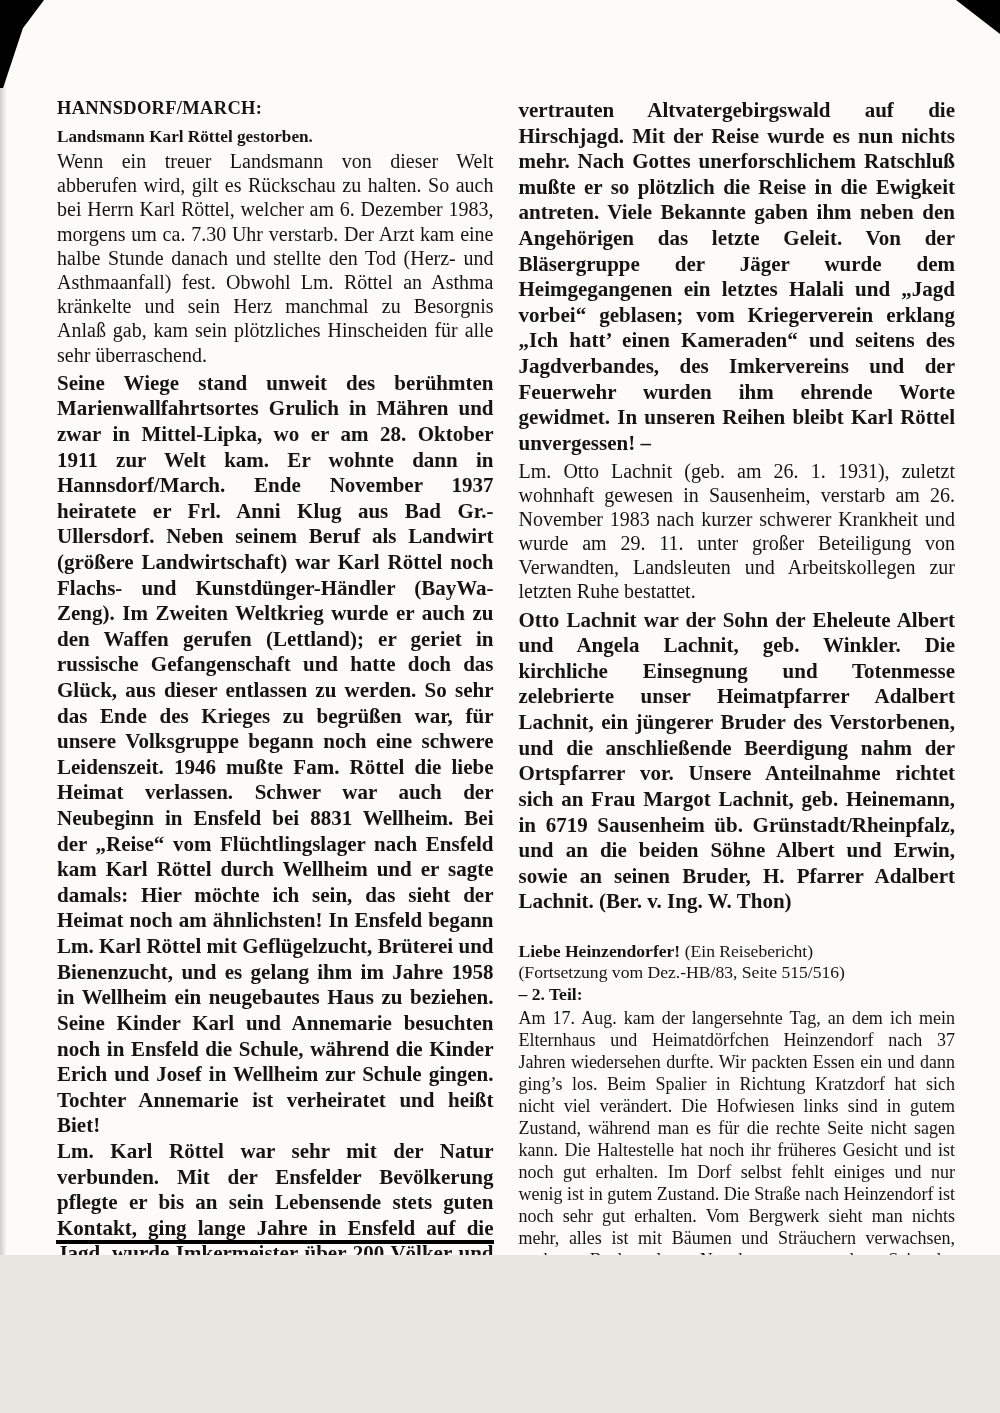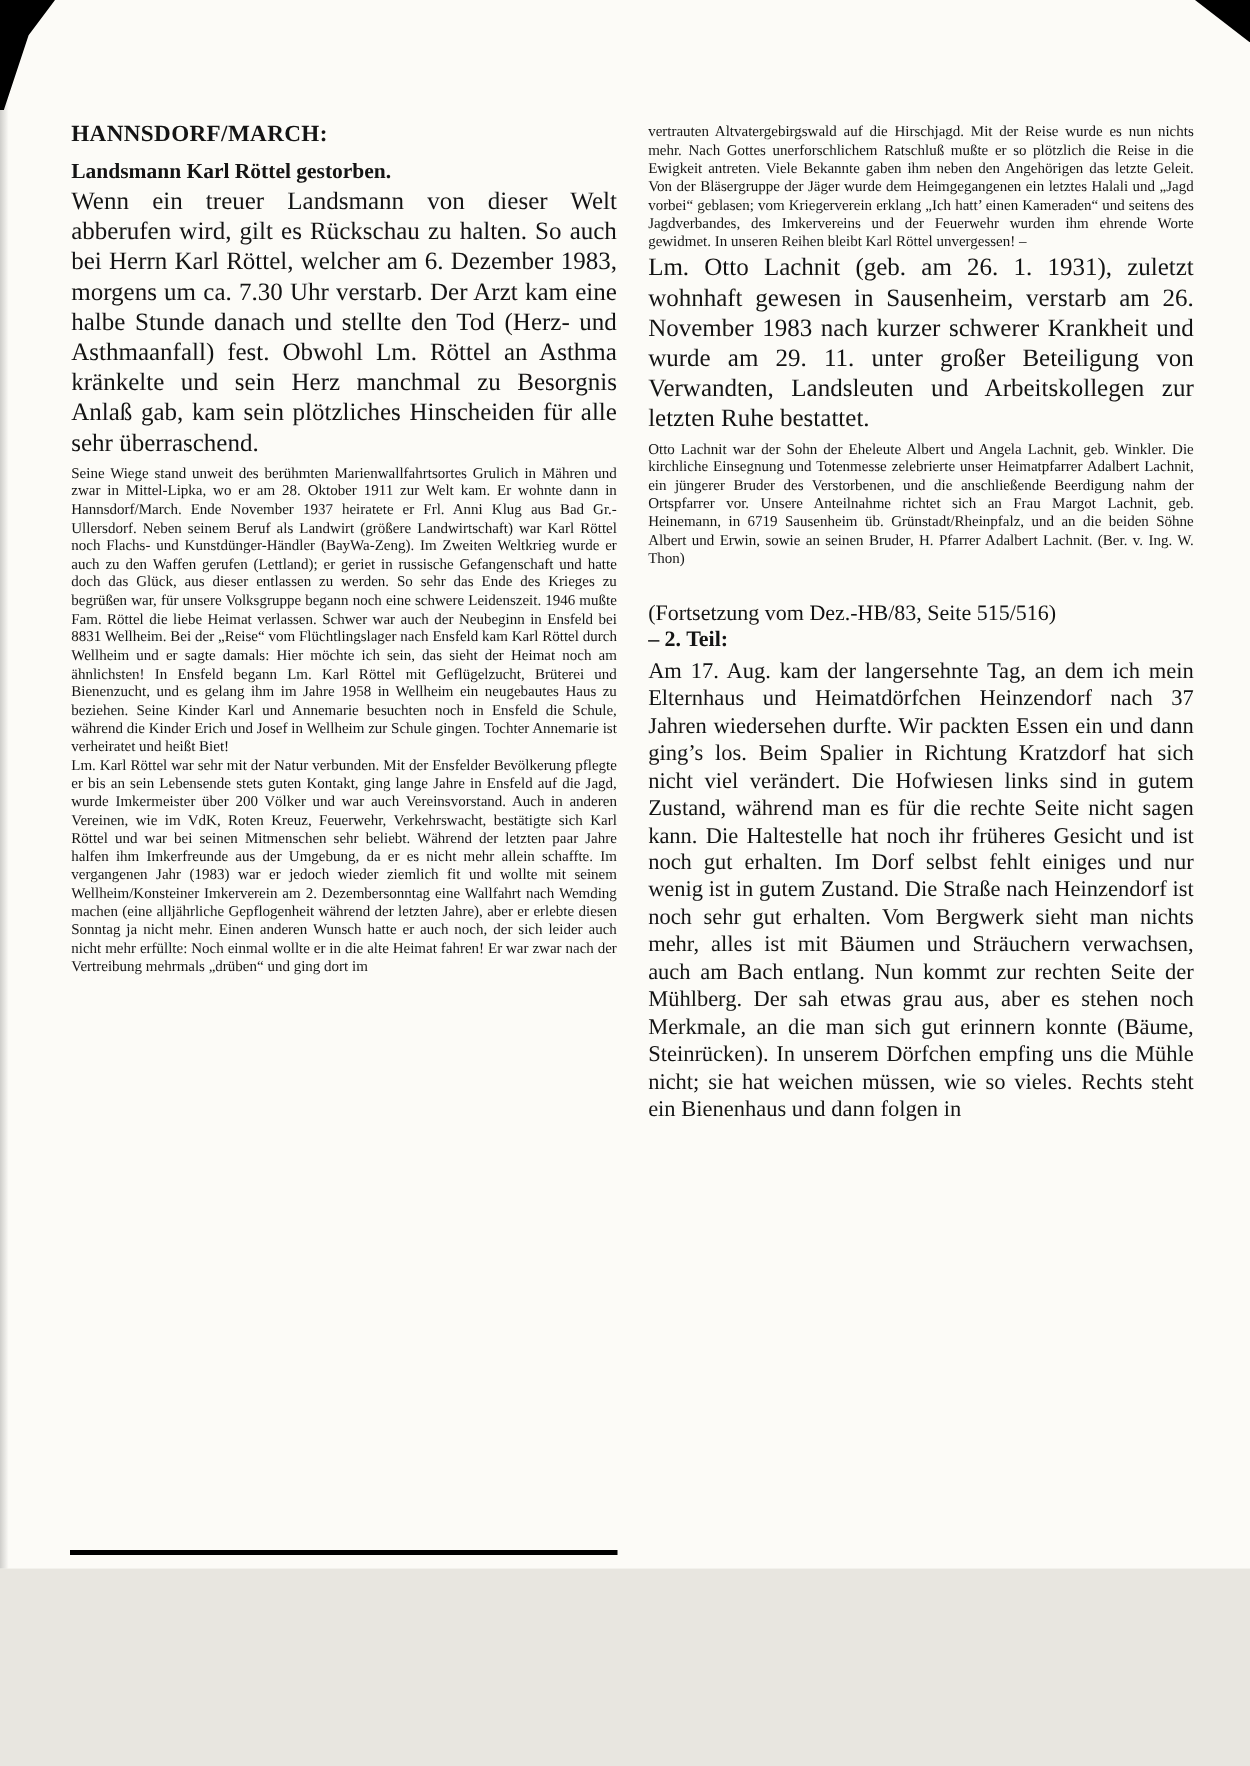--- a/index.html
+++ b/index.html
@@ -42,22 +42,23 @@
   .sub-bold {
     font-size:17.2px; font-weight:700;
     margin-bottom:2px;
   }
   .lead {
     font-size:20px; line-height:1.21;
     text-align:justify;
     margin-bottom:4px;
   }
   .small {
-    font-size:12px; line-height:1.22;
+    font-size:21px; line-height:1.22;
     text-align:justify;
+    font-weight:bold;
   }
   .small + .small { margin-top:0; }
 
   .right-heading { margin-top:24px; }
   .right-lead { margin-top:2px; }
   .right-body { margin-top:3px; }
 
   .report-head {
     margin-top:26px;
     font-size:17.6px; line-height:1.22;
@@ -104,20 +105,21 @@
       <p class="small">Lm. Karl Röttel war sehr mit der Natur verbunden. Mit der Ensfelder Bevölkerung pflegte er bis an sein Lebensende stets guten Kontakt, ging lange Jahre in Ensfeld auf die Jagd, wurde Imkermeister über 200 Völker und war auch Vereinsvorstand. Auch in anderen Vereinen, wie im VdK, Roten Kreuz, Feuerwehr, Verkehrswacht, bestätigte sich Karl Röttel und war bei seinen Mitmenschen sehr beliebt. Während der letzten paar Jahre halfen ihm Imkerfreunde aus der Umgebung, da er es nicht mehr allein schaffte. Im vergangenen Jahr (1983) war er jedoch wieder ziemlich fit und wollte mit seinem Wellheim/Konsteiner Imkerverein am 2. Dezembersonntag eine Wallfahrt nach Wemding machen (eine alljährliche Gepflogenheit während der letzten Jahre), aber er erlebte diesen Sonntag ja nicht mehr. Einen anderen Wunsch hatte er auch noch, der sich leider auch nicht mehr erfüllte: Noch einmal wollte er in die alte Heimat fahren! Er war zwar nach der Vertreibung mehrmals „drüben“ und ging dort im</p>
     </section>
 
     <section class="col">
       <p class="small">vertrauten Altvatergebirgswald auf die Hirschjagd. Mit der Reise wurde es nun nichts mehr. Nach Gottes unerforschlichem Ratschluß mußte er so plötzlich die Reise in die Ewigkeit antreten. Viele Bekannte gaben ihm neben den Angehörigen das letzte Geleit. Von der Bläsergruppe der Jäger wurde dem Heimgegangenen ein letztes Halali und „Jagd vorbei“ geblasen; vom Kriegerverein erklang „Ich hatt’ einen Kameraden“ und seitens des Jagdverbandes, des Imkervereins und der Feuerwehr wurden ihm ehrende Worte gewidmet. In unseren Reihen bleibt Karl Röttel unvergessen! –</p>
 
       <p class="lead right-lead"><span>Lm. </span><span class="b" style="font-weight:400">Otto Lachnit</span><span> (geb. am 26. 1. 1931), zuletzt wohnhaft gewesen in Sausenheim, verstarb am 26. November 1983 nach kurzer schwerer Krankheit und wurde am 29. 11. unter großer Beteiligung von Verwandten, Landsleuten und Arbeitskollegen zur letzten Ruhe bestattet.</span></p>
       <p class="small right-body">Otto Lachnit war der Sohn der Eheleute Albert und Angela Lachnit, geb. Winkler. Die kirchliche Einsegnung und Totenmesse zelebrierte unser Heimatpfarrer Adalbert Lachnit, ein jüngerer Bruder des Verstorbenen, und die anschließende Beerdigung nahm der Ortspfarrer vor. Unsere Anteilnahme richtet sich an Frau Margot Lachnit, geb. Heinemann, in 6719 Sausenheim üb. Grünstadt/Rheinpfalz, und an die beiden Söhne Albert und Erwin, sowie an seinen Bruder, H. Pfarrer Adalbert Lachnit. (Ber. v. Ing. W. Thon)</p>
 
       <div class="report-head">
+        <p><span class="b">Liebe Heinzendorfer!</span><span> (Ein Reisebericht)</span></p>
         <p>(Fortsetzung vom Dez.-HB/83, Seite 515/516)</p>
         <p class="b">– 2. Teil:</p>
       </div>
       <p class="report-body">Am 17. Aug. kam der langersehnte Tag, an dem ich mein Elternhaus und Heimatdörfchen Heinzendorf nach 37 Jahren wiedersehen durfte. Wir packten Essen ein und dann ging’s los. Beim Spalier in Richtung Kratzdorf hat sich nicht viel verändert. Die Hofwiesen links sind in gutem Zustand, während man es für die rechte Seite nicht sagen kann. Die Haltestelle hat noch ihr früheres Gesicht und ist noch gut erhalten. Im Dorf selbst fehlt einiges und nur wenig ist in gutem Zustand. Die Straße nach Heinzendorf ist noch sehr gut erhalten. Vom Bergwerk sieht man nichts mehr, alles ist mit Bäumen und Sträuchern verwachsen, auch am Bach entlang. Nun kommt zur rechten Seite der Mühlberg. Der sah etwas grau aus, aber es stehen noch Merkmale, an die man sich gut erinnern konnte (Bäume, Steinrücken). In unserem Dörfchen empfing uns die Mühle nicht; sie hat weichen müssen, wie so vieles. Rechts steht ein Bienenhaus und dann folgen in</p>
     </section>
 
   </div>
 
   <div class="banner">
     <span>Bitte werben Sie einen neuen Bezieher!</span>

